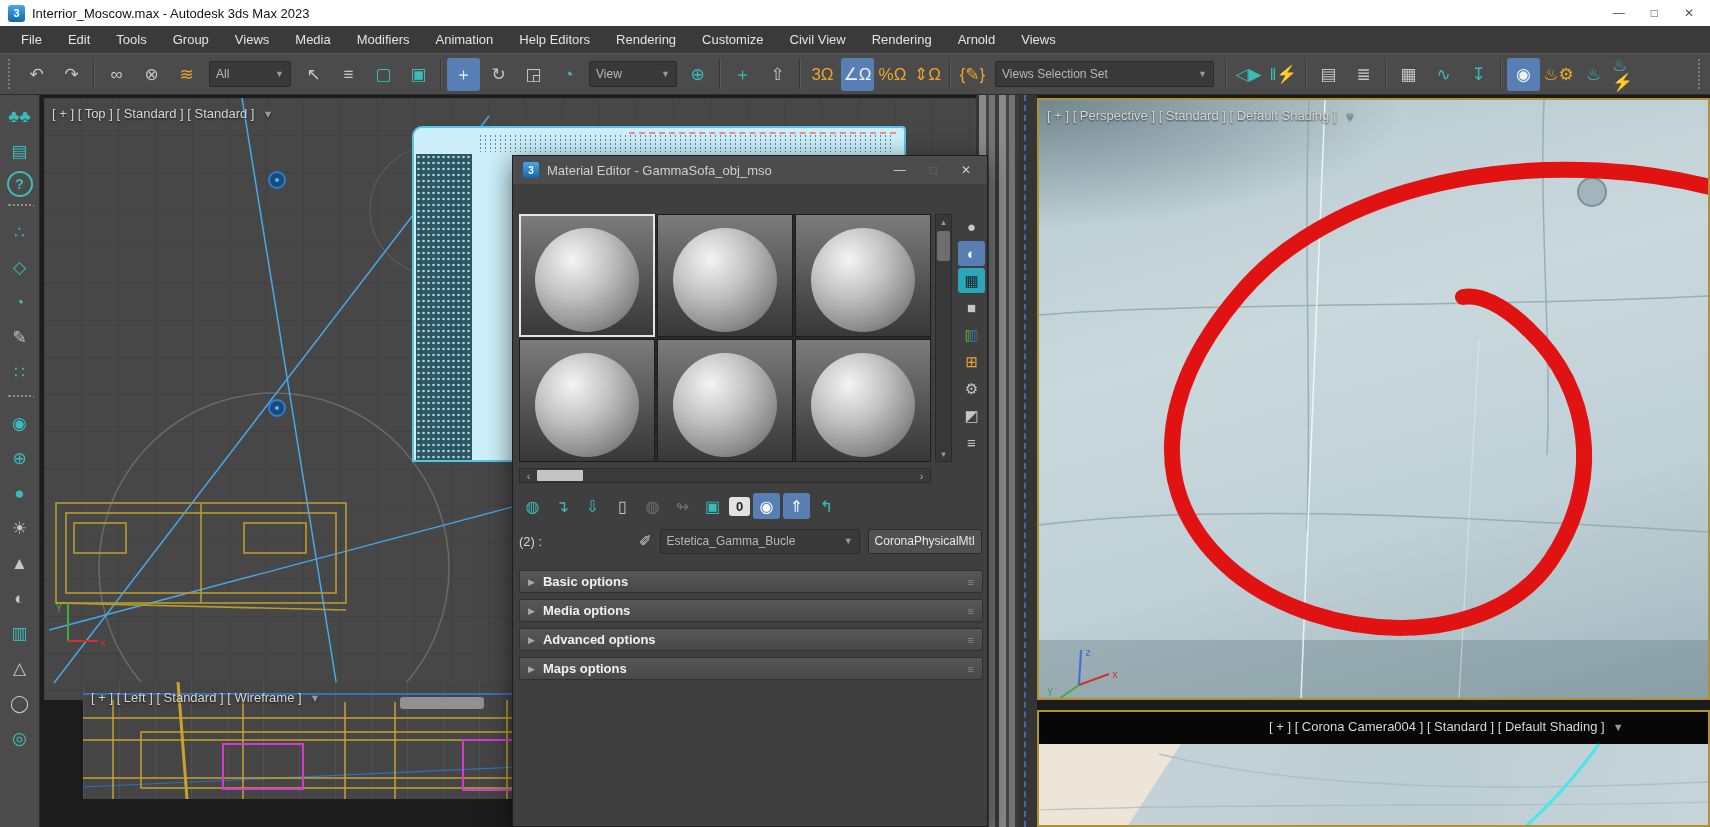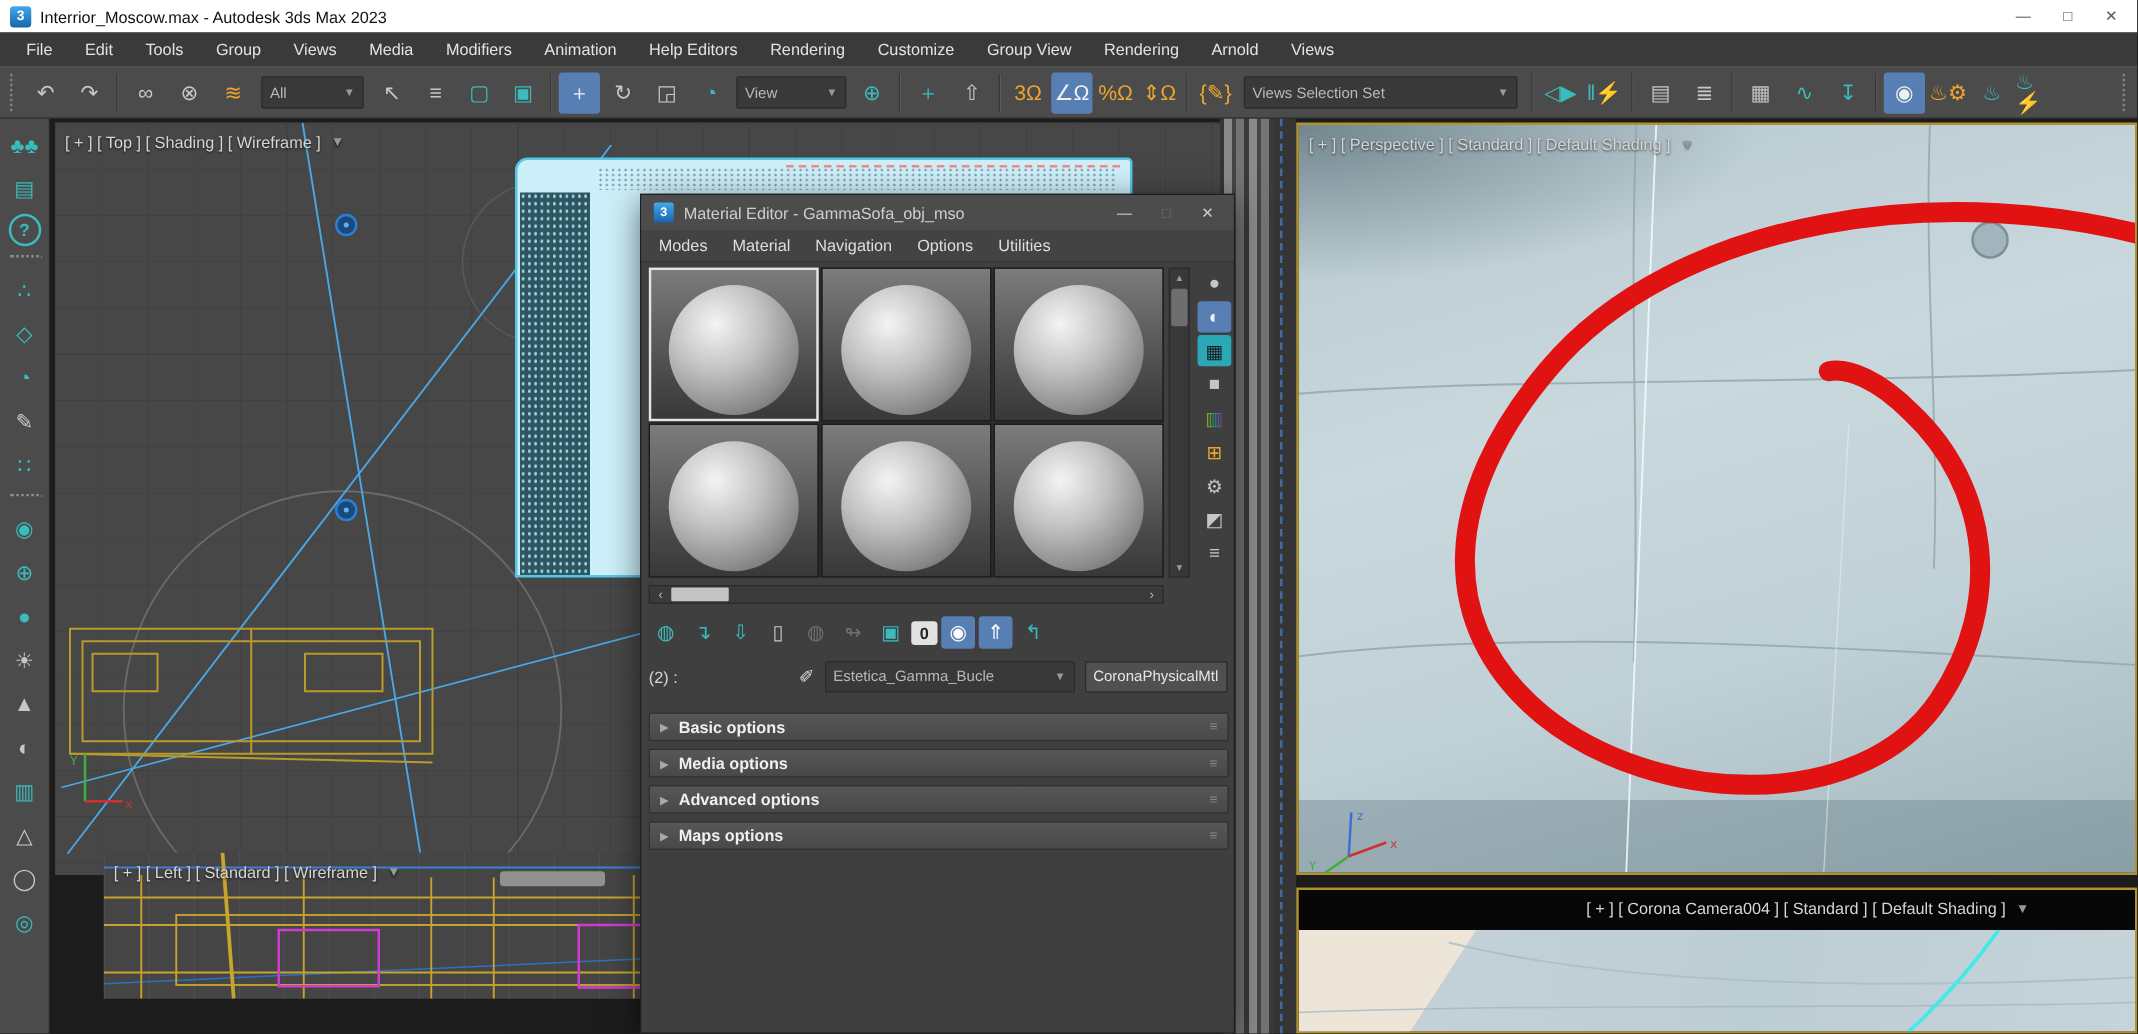--- a/index.html
+++ b/index.html
@@ -174,21 +174,21 @@
       <div class="menu-item" data-name="menu-item">Edit</div>
       <div class="menu-item" data-name="menu-item">Tools</div>
       <div class="menu-item" data-name="menu-item">Group</div>
       <div class="menu-item" data-name="menu-item">Views</div>
       <div class="menu-item" data-name="menu-item">Media</div>
       <div class="menu-item" data-name="menu-item">Modifiers</div>
       <div class="menu-item" data-name="menu-item">Animation</div>
       <div class="menu-item" data-name="menu-item">Help Editors</div>
       <div class="menu-item" data-name="menu-item">Rendering</div>
       <div class="menu-item" data-name="menu-item">Customize</div>
-      <div class="menu-item" data-name="menu-item">Group View</div>
+      <div class="menu-item" data-name="menu-item">Civil View</div>
       <div class="menu-item" data-name="menu-item">Rendering</div>
       <div class="menu-item" data-name="menu-item">Arnold</div>
       <div class="menu-item" data-name="menu-item">Views</div>
     </div>
 
   <div id="main-toolbar" data-name="main-toolbar">
     <div class="grip" data-name="toolbar-grip"></div>
     <div class="tb-group" data-name="toolbar-group-history">
 
     <div class="tb-icon tint-gray" data-name="undo-icon">
@@ -406,21 +406,21 @@
       </div>
       <div class="lt-icon tint-teal" data-name="sphere-stack-icon">
         <span class="glyph">◎</span>
       </div>
     </div>
 
   <div id="viewports" data-name="viewport-area">
 
     <div id="vp-top" data-name="viewport-top">
       <div class="vp-label">
-        <span data-name="viewport-top-label">[ + ] [ Top ] [ Shading ] [ Wireframe ]</span>
+        <span data-name="viewport-top-label">[ + ] [ Top ] [ Standard ] [ Standard ]</span>
         <span class="vp-filter" data-name="viewport-filter-icon">▼</span>
       </div>
       <svg data-name="top-viewport-wireframe" width="932" height="602" style="position:absolute;left:0;top:0">
         <circle cx="230" cy="470" r="175" fill="none" stroke="#6a6a6a" stroke-width="1.5"></circle>
         <circle cx="390" cy="112" r="64" fill="none" stroke="#5a5a5a" stroke-width="1.2"></circle>
         <line x1="10" y1="585" x2="445" y2="18" stroke="#4aa8e8" stroke-width="1.5"></line>
         <line x1="198" y1="0" x2="295" y2="602" stroke="#4aa8e8" stroke-width="1.5"></line>
         <line x1="5" y1="532" x2="585" y2="378" stroke="#4aa8e8" stroke-width="1.3"></line>
         <circle cx="233" cy="82" r="8" fill="#1a4a7a" stroke="#2a7fd4" stroke-width="2"></circle>
         <circle cx="233" cy="82" r="2" fill="#5ab0ff"></circle>
@@ -541,28 +541,20 @@
   <div id="mat-editor" data-name="material-editor-dialog">
     <div id="me-titlebar" data-name="material-editor-title-bar">
       <div id="me-icon" data-name="3ds-max-app-icon">3</div>
       <span data-name="material-editor-title">Material Editor - GammaSofa_obj_mso</span>
       <div id="me-controls">
         <span data-name="minimize-button">—</span>
         <span class="faint" data-name="maximize-button">□</span>
         <span data-name="close-button">✕</span>
       </div>
     </div>
-    <div id="me-menubar" data-name="material-editor-menu-bar">
-
-    <div class="menu-item" data-name="menu-item">Modes</div>
-        <div class="menu-item" data-name="menu-item">Material</div>
-        <div class="menu-item" data-name="menu-item">Navigation</div>
-        <div class="menu-item" data-name="menu-item">Options</div>
-        <div class="menu-item" data-name="menu-item">Utilities</div>
-      </div>
 
     <div id="me-slots" data-name="sample-slots">
 
     <div class="slot type-textured selected" data-name="material-slot">
           <div class="sphere" data-name="material-sphere-preview"></div>
         </div>
         <div class="slot type-glossy" data-name="material-slot">
           <div class="sphere" data-name="material-sphere-preview"></div>
         </div>
         <div class="slot type-glossy" data-name="material-slot">

